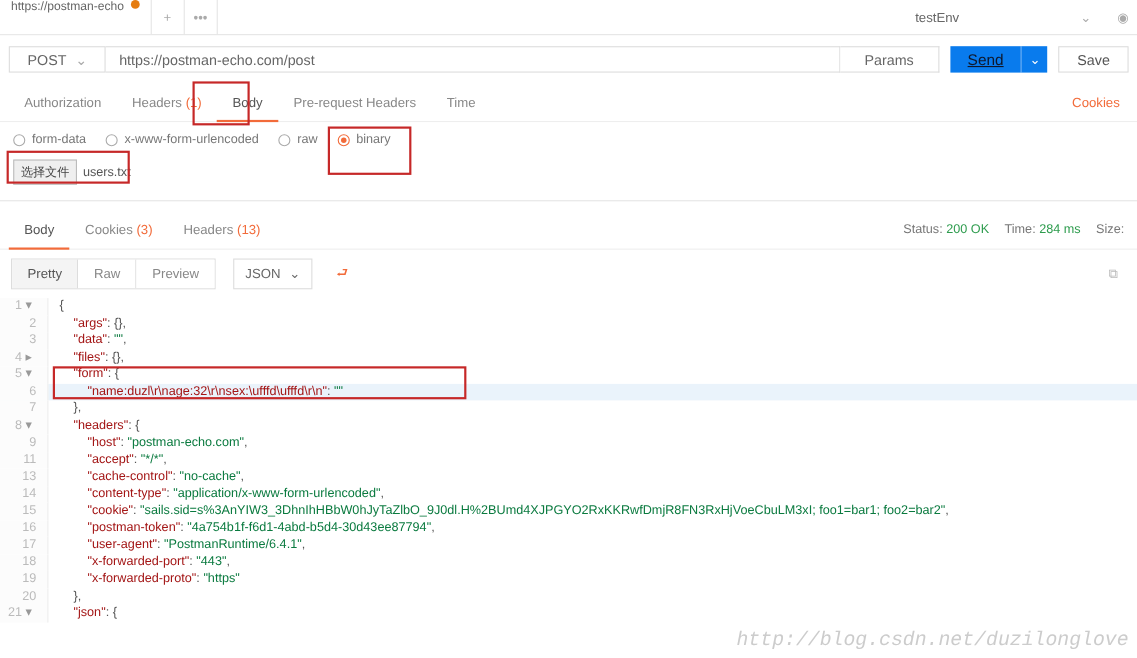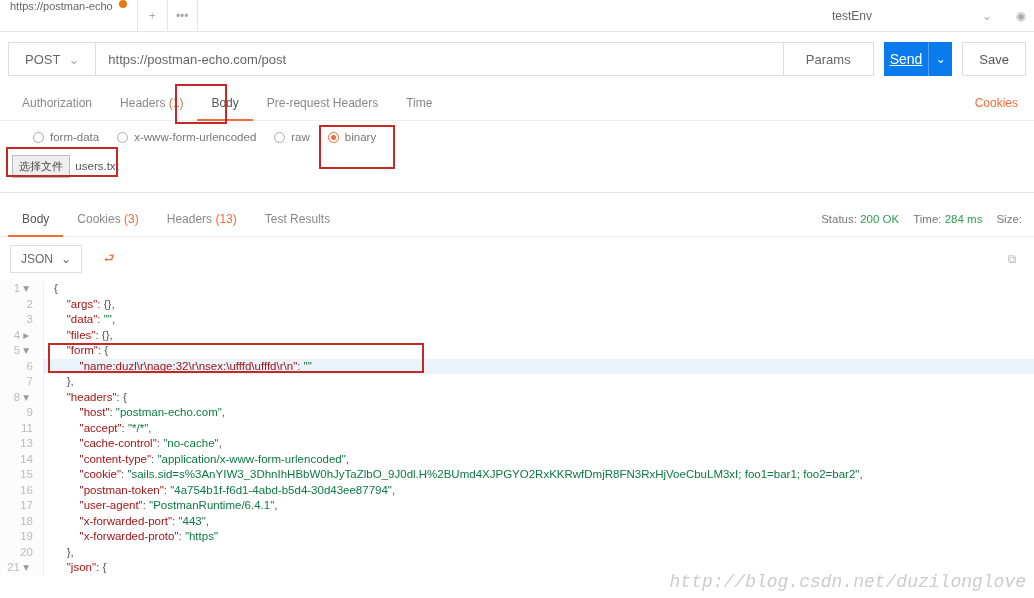--- a/index.html
+++ b/index.html
@@ -14,36 +14,36 @@
 .env-selector { margin-left: auto; margin-right: 6px; width: 180px; display:flex; align-items:center; padding:0 10px; color:#666; font-size:12px; justify-content: space-between;}
 .env-chevron { color:#aaa; }
 .eye-icon { width:26px; display:flex; align-items:center; justify-content:center; color:#aaa; }
 
 
 .request-row { display: flex; align-items: stretch; padding: 10px 8px; gap: 0; }
 .method-box { display:flex; align-items:center; border:1px solid #ddd; padding:0 16px; color:#666; font-size:13px; background:#fff; }
 .method-box .chev { margin-left:8px; color:#aaa;}
 .url-box { flex:1; border:1px solid #ddd; border-left:none; padding:0 12px; display:flex; align-items:center; color:#666; font-size:13px; }
 .params-btn { border:1px solid #ddd; border-left:none; padding:0 22px; display:flex; align-items:center; color:#666; font-size:13px; background:#fff; }
-.send-btn { margin-left:10px; background:#097bed; color:#ffffff; padding:0 6px; display:flex; align-items:center; font-size:14px; border:none;text-decoration:underline;}
+.send-btn { margin-left:10px; background:#097bed; color:#0f172a; padding:0 16px; display:flex; align-items:center; font-size:14px; border:none;text-decoration:underline;}
 .send-drop { background:#097bed; border-left:1px solid rgba(255,255,255,0.3); color:#fff; width:24px; display:flex; align-items:center; justify-content:center; }
 .save-btn { margin-left:10px; border:1px solid #ddd; background:#fff; padding:0 16px; display:flex; align-items:center; color:#555; font-size:13px;}
-.request-row > * { height: 34px; }
+.request-row > * { height: 24px; }
 
 
 .req-tabs { display:flex; border-bottom:1px solid #eee; padding:0 8px; position:relative;}
 .req-tab { padding:10px 14px; color:#888; font-size:12px; cursor:pointer; position:relative;}
 .req-tab .count { color:#f26b3a; }
 .req-tab.active { color:#555;}
 .req-tab.active::after { content:""; position:absolute; left:0; right:0; bottom:-1px; height:2px; background:#f26b3a;}
 .cookies-link { margin-left:auto; padding:10px 8px; color:#f26b3a; font-size:12px;}
 .red-box-body { position:absolute; border:2px solid #c62828; top:-2px; left:175px; width:52px; height:40px; pointer-events:none;}
 
 
-.body-type-row { display:flex; align-items:center; padding:10px 12px; gap:18px; position:relative;margin-left:21px;}
+.body-type-row { display:flex; align-items:center; padding:10px 12px; gap:18px; position:relative;}
 .radio-opt { display:flex; align-items:center; gap:6px; color:#777; font-size:11.5px;}
 .radio-dot { width:11px; height:11px; border-radius:50%; border:1px solid #aaa; display:inline-block; }
 .radio-dot.checked { border-color:#f26b3a; position:relative;}
 .radio-dot.checked::after { content:""; position:absolute; inset:2px; border-radius:50%; background:#f26b3a;}
 .red-box-binary { position:absolute; border:2px solid #c62828; top:4px; left:298px; width:76px; height:44px; pointer-events:none;}
 
 
 .file-row { padding:2px 12px 14px; position:relative;}
 .file-btn { border:1px solid #bbb; padding:3px 6px; font-size:11px; background:#efefef; color:#444;}
 .file-name { margin-left:2px; color:#555; font-size:11.5px;}
@@ -60,21 +60,21 @@
 .resp-tab.active::after { content:""; position:absolute; left:0; right:0; bottom:-1px; height:2px; background:#f26b3a;}
 .resp-status { margin-left:auto; display:flex; gap:14px; padding:10px 4px; font-size:11.5px; color:#777;}
 .resp-status .val { color:#2e9c4e;}
 
 
 .view-controls { display:flex; align-items:center; padding:8px 10px; gap:4px;}
 .vc-group { display:flex; border:1px solid #ddd;}
 .vc-btn { padding:6px 14px; font-size:12px; color:#888; border-right:1px solid #ddd; background:#fff;}
 .vc-btn:last-child { border-right:none;}
 .vc-btn.active { background:#f4f4f4; color:#555;}
-.vc-select { margin-left:0; display:flex; align-items:center; border:1px solid #ddd; padding:6px 10px; font-size:12px; color:#666; gap:8px;}
+.vc-select { margin-left:12px; display:flex; align-items:center; border:1px solid #ddd; padding:6px 10px; font-size:12px; color:#666; gap:8px;}
 .wrap-icon { margin-left:8px; width:30px; height:28px; display:flex; align-items:center; justify-content:center; color:#f26b3a; border:1px solid transparent;}
 .copy-icon { margin-left:auto; color:#bbb; width:24px; display:flex; align-items:center; justify-content:center;}
 
 
 .code-area { font-family: Consolas, Monaco, monospace; font-size:11.5px; line-height:1.35; position:relative; overflow:hidden; height:320px;}
 .code-line { display:flex; }
 .gutter { width:44px; text-align:right; padding-right:10px; color:#bbb; background:#fcfcfc; border-right:1px solid #eee; user-select:none; flex-shrink:0;}
 .code { padding-left:10px; white-space:pre; color:#444;}
 .code-line.hl { background:#eaf3fb;}
 .k-key { color:#a31515;}
@@ -160,29 +160,33 @@
   <span class="file-name">users.txt</span>
   <div class="red-box-file"></div>
 </div>
 
 <div class="divider"></div>
 
 <div class="resp-bar">
   <div class="resp-tab active"><span>Body</span></div>
   <div class="resp-tab"><span>Cookies</span> <span class="count">(3)</span></div>
   <div class="resp-tab"><span>Headers</span> <span class="count">(13)</span></div>
-  <div class="resp-tab"><span>Test Results</span></div>
   <div class="resp-status">
     <span><span>Status:</span> <span class="val">200 OK</span></span>
     <span><span>Time:</span> <span class="val">284 ms</span></span>
     <span><span>Size:</span></span>
   </div>
 </div>
 
 <div class="view-controls">
+  <div class="vc-group">
+    <div class="vc-btn active"><span>Pretty</span></div>
+    <div class="vc-btn"><span>Raw</span></div>
+    <div class="vc-btn"><span>Preview</span></div>
+  </div>
   <div class="vc-select">
     <span>JSON</span>
     <span>⌄</span>
   </div>
   <div class="wrap-icon">⮐</div>
   <div class="copy-icon">⧉</div>
 </div>
 
 <div class="code-area">
   <div class="red-box-form"></div>

